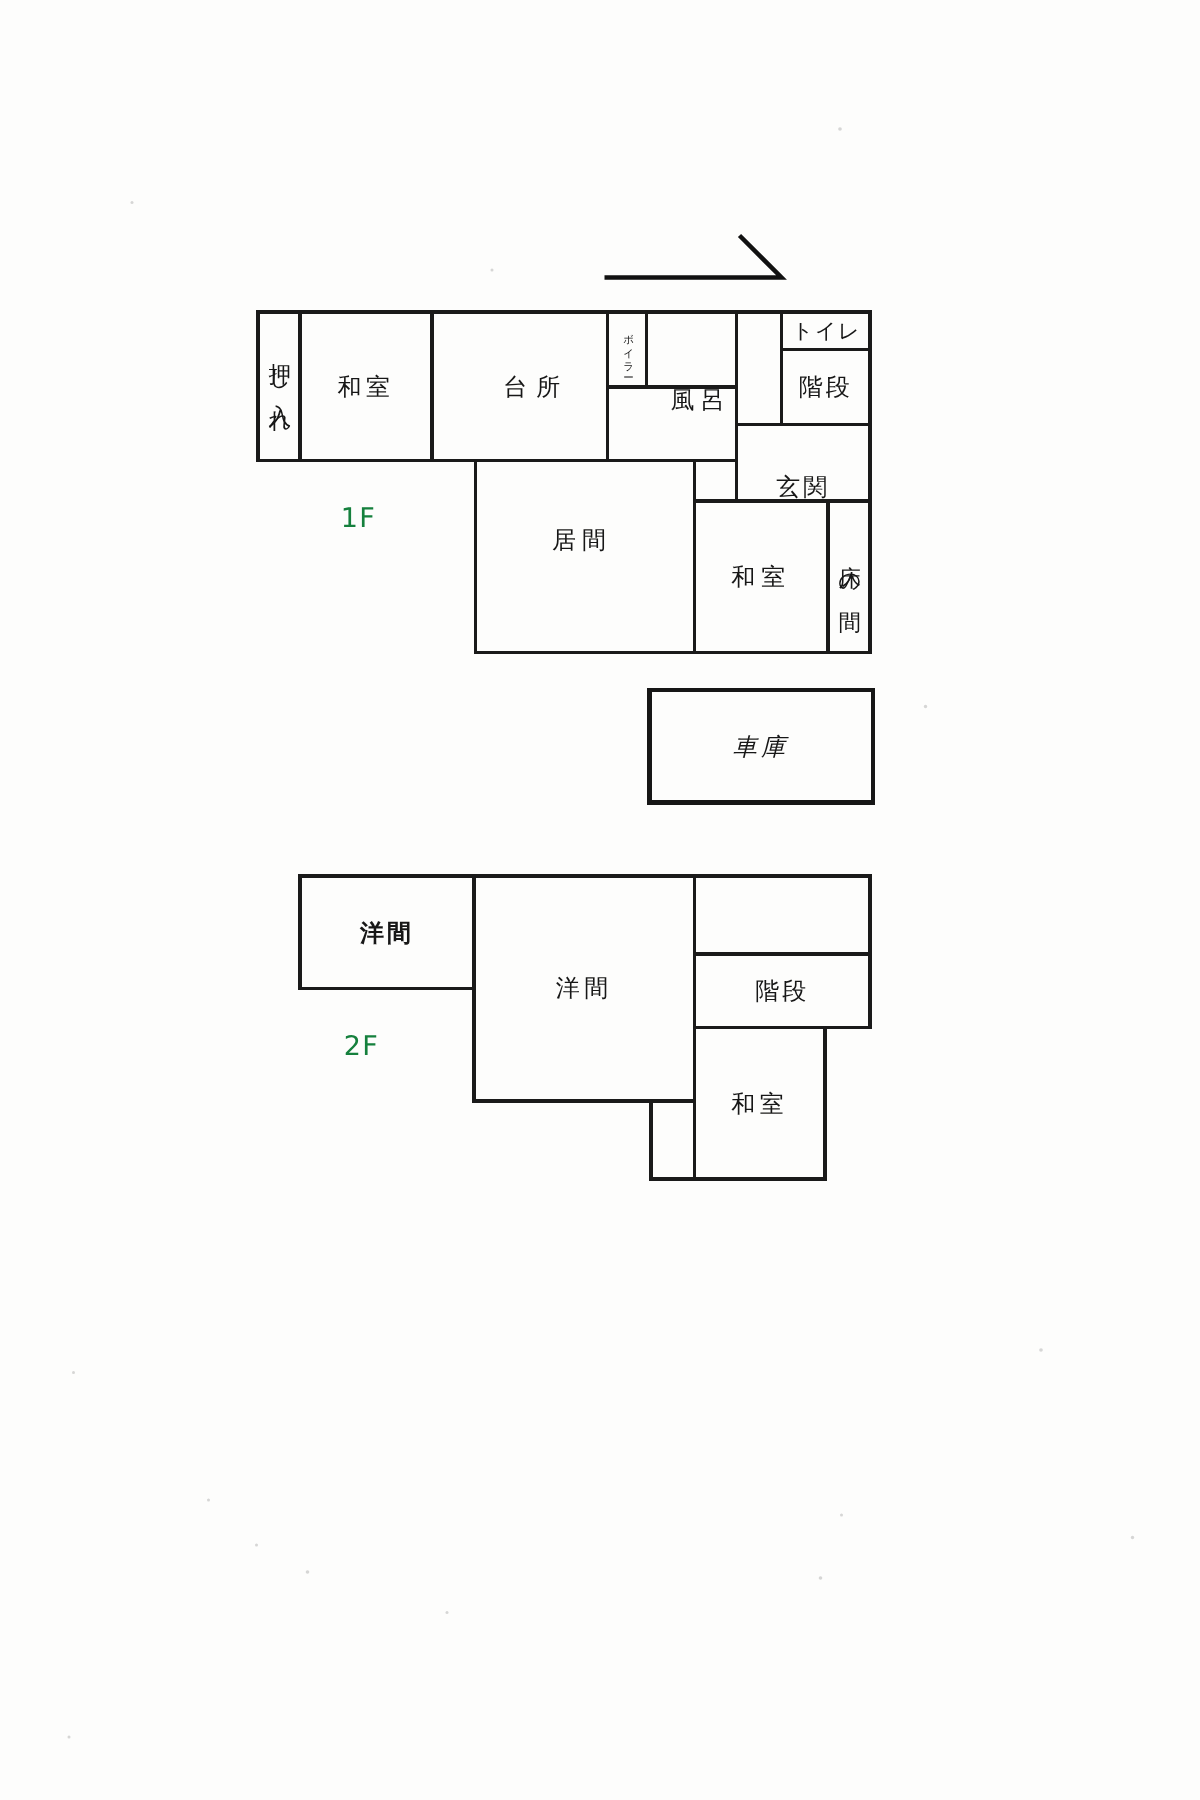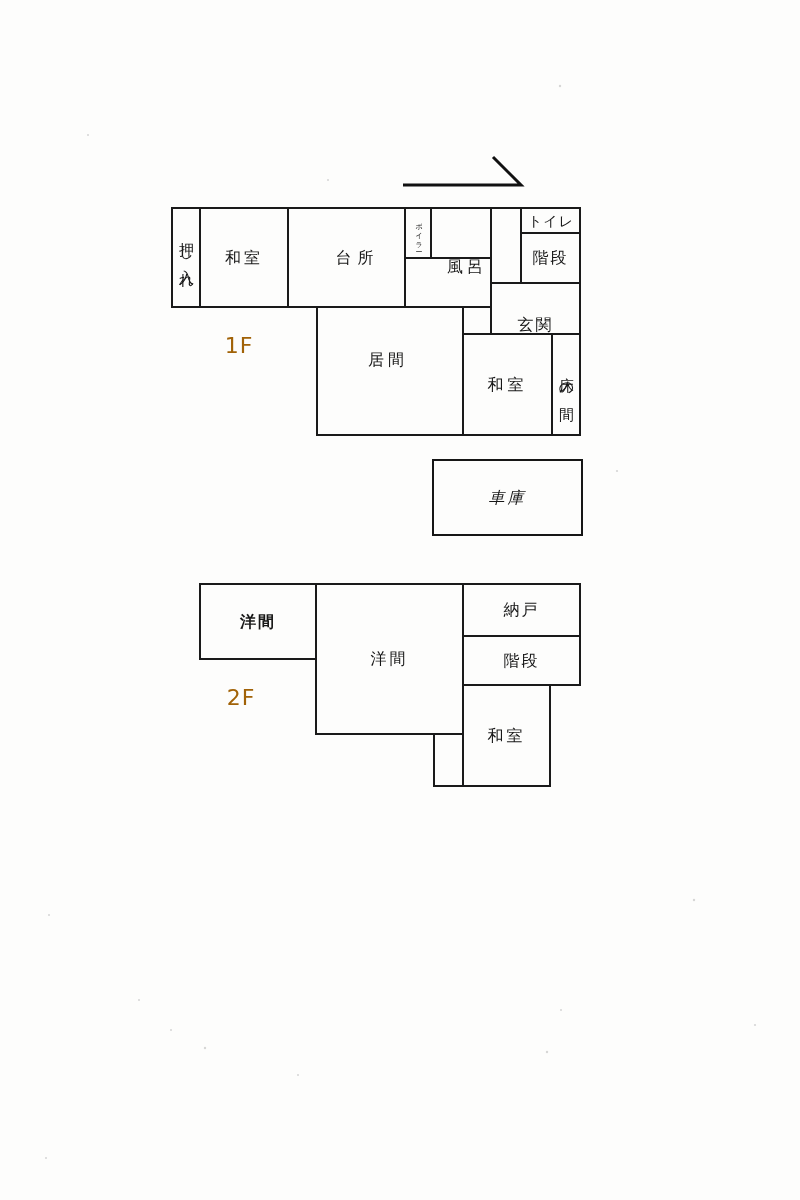--- a/index.html
+++ b/index.html
@@ -15,21 +15,21 @@
   .wall-thick{fill:none;stroke:#161616;stroke-width:2.8;shape-rendering:crispEdges;}
   .arrow{fill:none;stroke:#111;stroke-width:3;stroke-linejoin:miter;stroke-linecap:butt;}
   .speck{fill:#9a9a9a;opacity:.4;}
 
   .lbl{
     position:absolute;display:flex;align-items:center;justify-content:center;
     font-size:16px;line-height:1;color:#171717;letter-spacing:3px;
     pointer-events:none;white-space:nowrap;
   }
   .vert{writing-mode:vertical-rl;text-orientation:mixed;white-space:normal;}
-  .fl{font-size:22px;letter-spacing:1px;color:#a16207;}
+  .fl{font-size:18px;letter-spacing:1px;color:#15803d;}
 
   
   .p-oshiire{left:172px;top:208px;width:28px;height:99px;font-size:15px;letter-spacing:5px;}
   .p-washitsu-l{left:200px;top:208px;width:88px;height:99px;}
   .p-daidokoro{left:288px;top:208px;width:139px;height:99px;letter-spacing:6px;}
   .p-boiler{left:405px;top:208px;width:26px;height:50px;font-size:7px;letter-spacing:2px;}
   .p-furo{left:431px;top:198px;width:72px;height:50px;letter-spacing:4px;margin-top:44px;}
   .p-toilet{left:521px;top:208px;width:60px;height:25px;font-size:14px;letter-spacing:1px;}
   .p-kaidan1{left:521px;top:233px;width:59px;height:50px;letter-spacing:2px;}
   .p-genkan{left:491px;top:283px;width:89px;height:51px;letter-spacing:2px;margin-top:16px;}
@@ -112,18 +112,17 @@
   <div class="lbl p-genkan">玄関</div>
   <div class="lbl p-ima">居間</div>
   <div class="lbl p-washitsu-r">和室</div>
   <div class="lbl vert p-tokonoma">床の間</div>
   <div class="lbl fl p-1f">1F</div>
 
   <div class="lbl p-shako">車庫</div>
 
   <div class="lbl p-youma-l">洋間</div>
   <div class="lbl p-youma-c">洋間</div>
-  <div class="lbl p-nando">納戸</div>
   <div class="lbl p-kaidan2">階段</div>
   <div class="lbl p-washitsu-2f">和室</div>
   <div class="lbl fl p-2f">2F</div>
 
 </div>
 
 </body></html>

